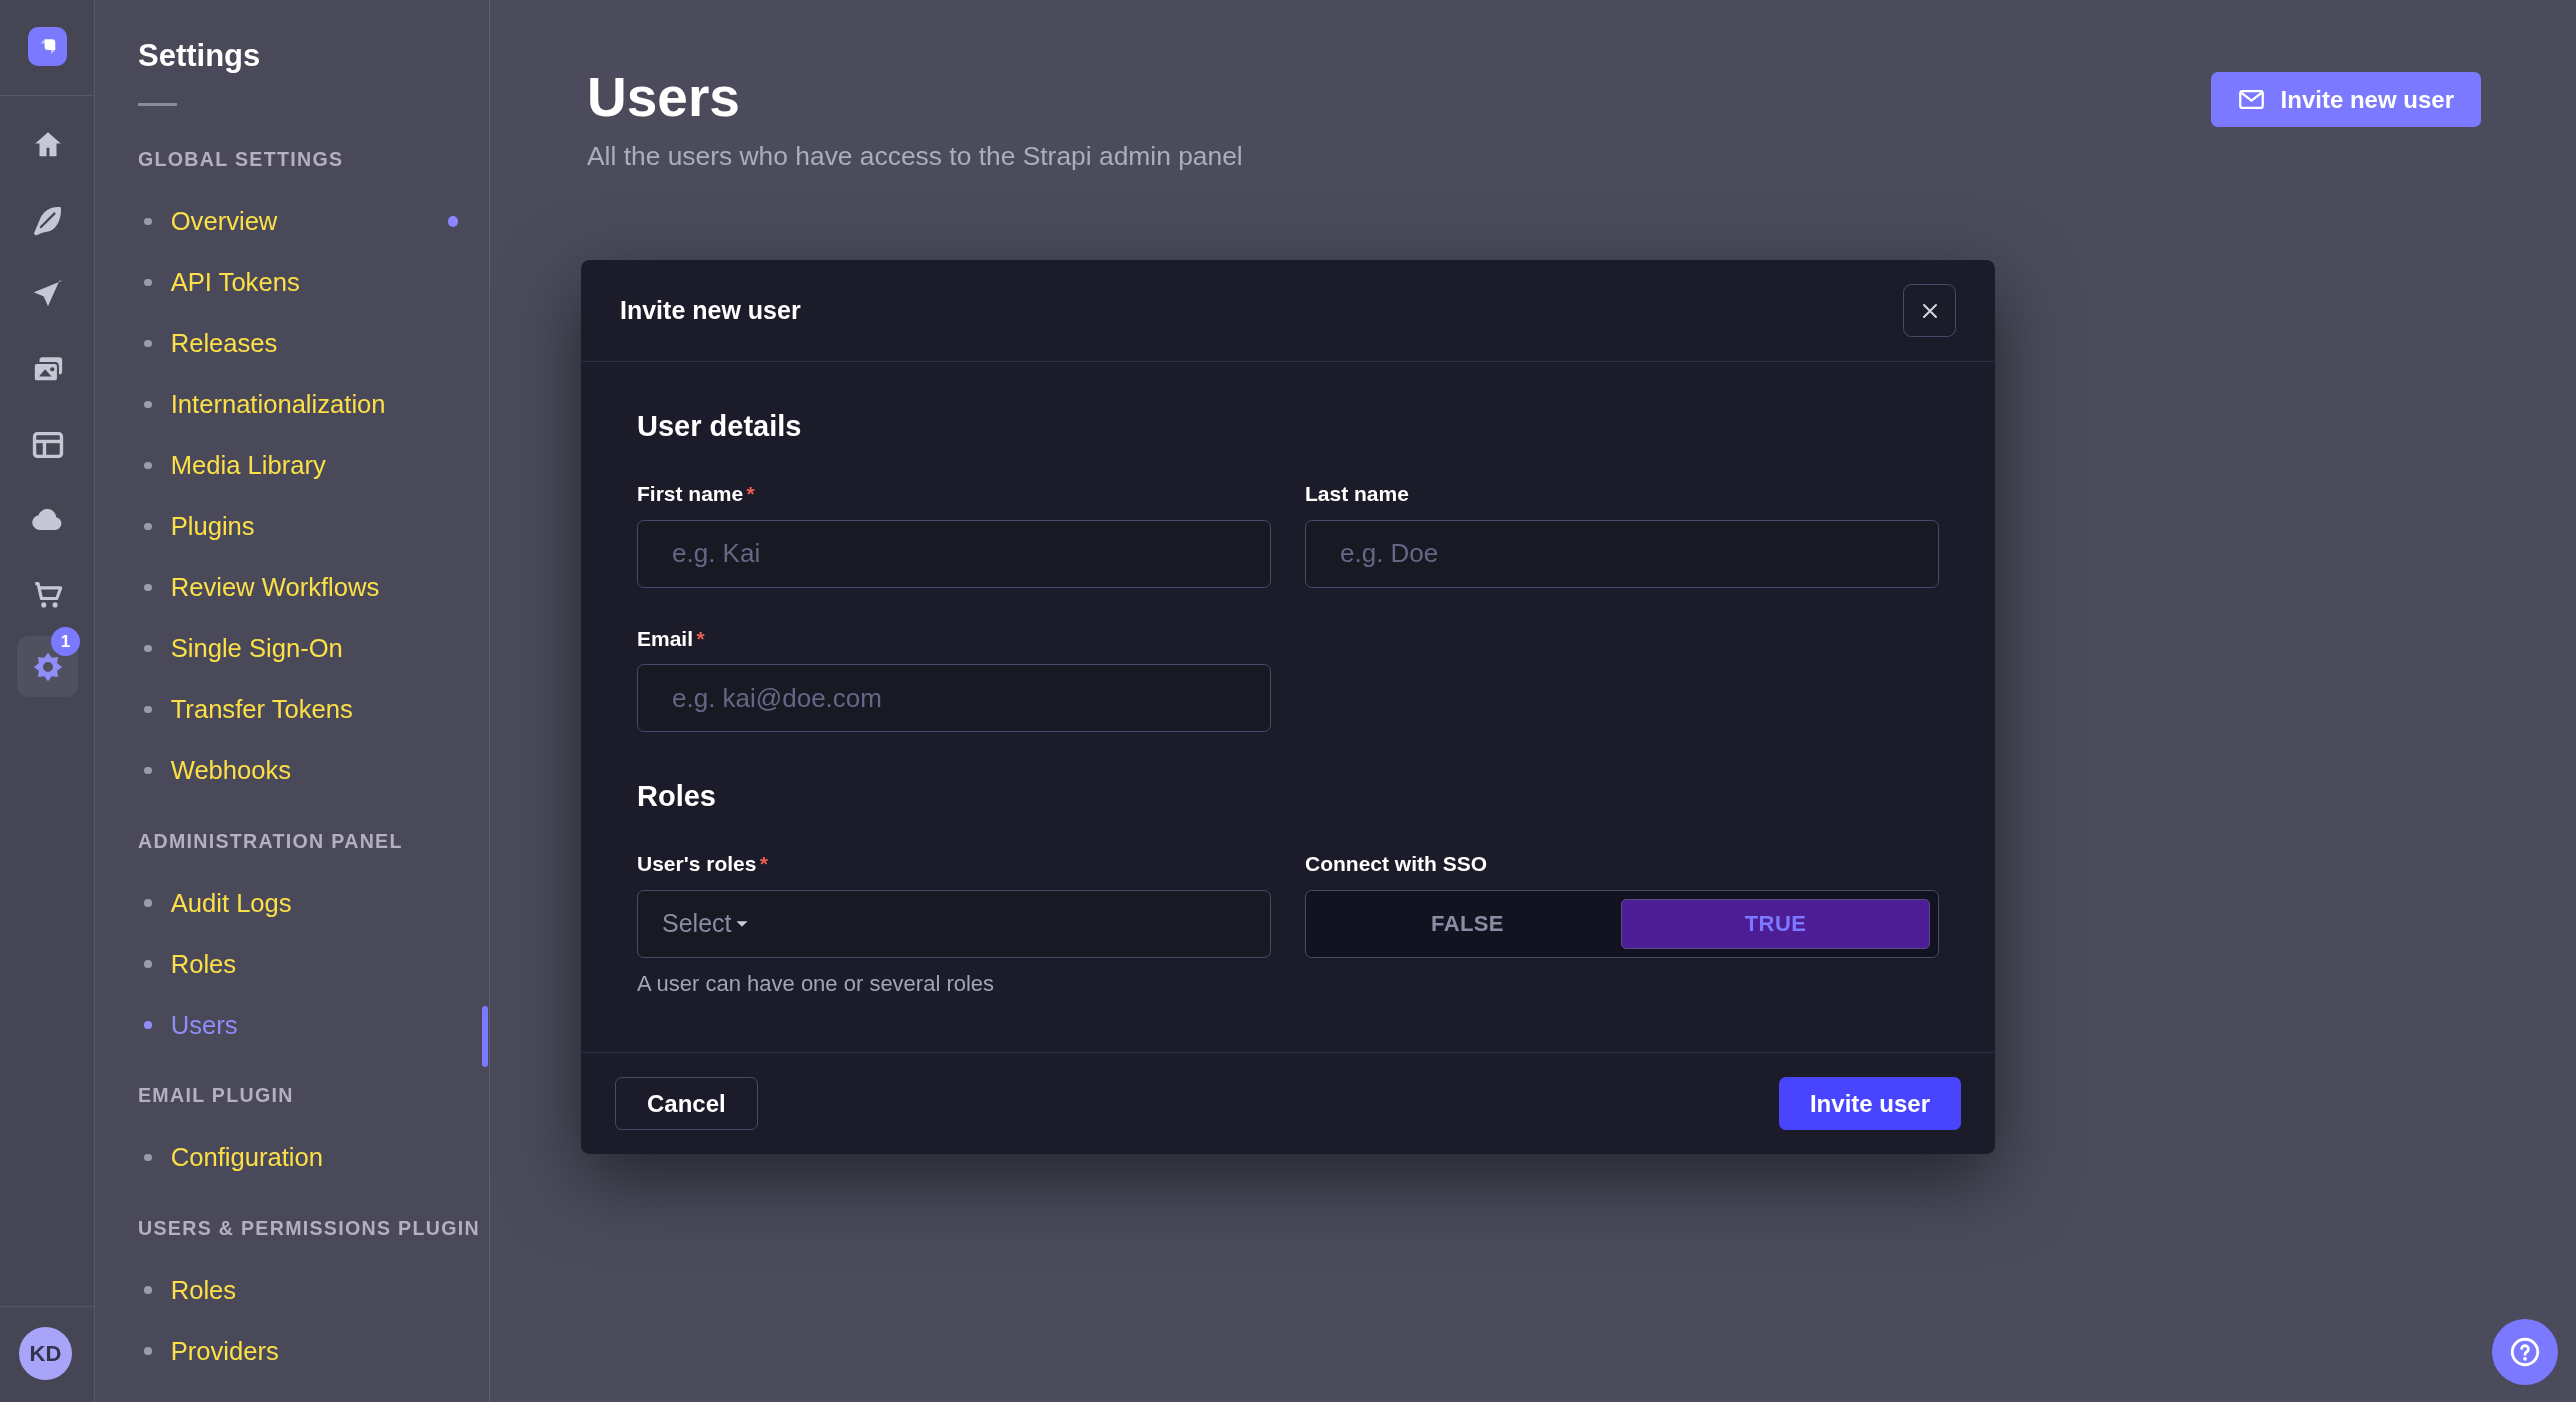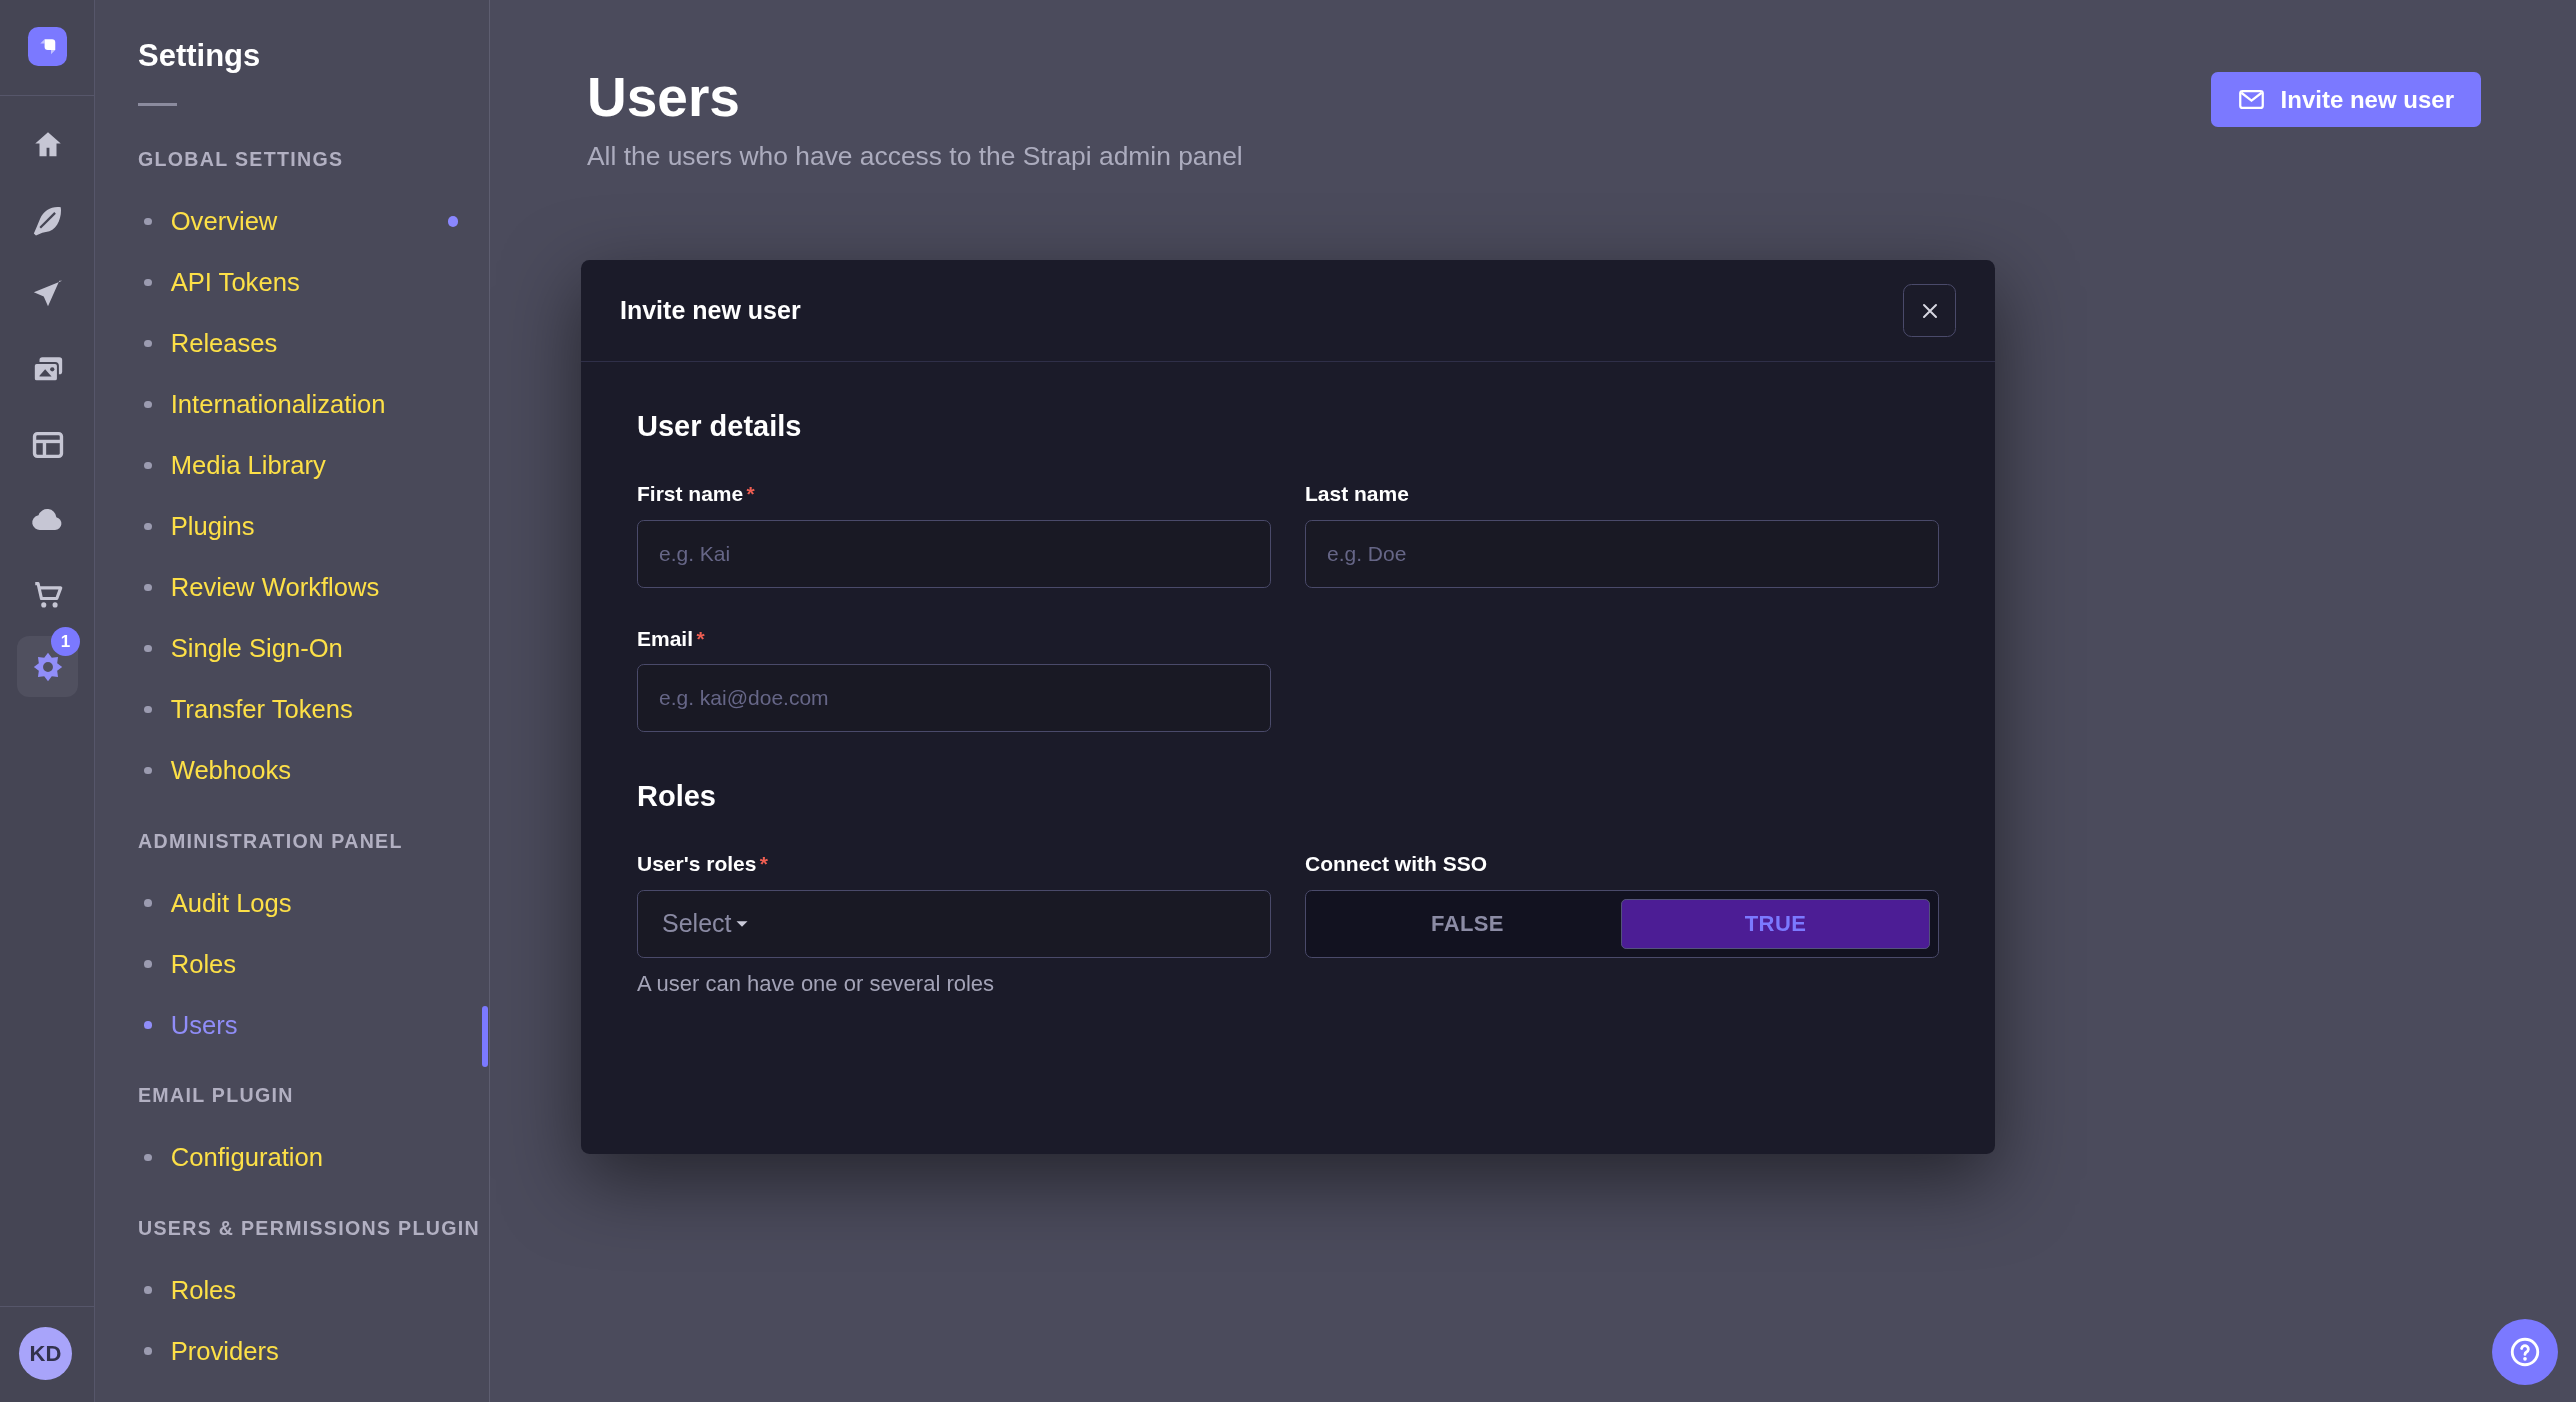--- a/index.html
+++ b/index.html
@@ -60,21 +60,21 @@
   .modal-title { font-size:25px; font-weight:bold; color:#FFFFFF; }
   .modal-close { margin-left:auto; width:53px; height:53px; background:transparent; border:0.9px solid #4A4A6A; border-radius:8.5px; color:#D6D6E0; display:flex; align-items:center; justify-content:center; cursor:pointer; }
   .modal-close svg { width:24px; height:24px; }
   .modal-body { padding:0 56px; }
   .section-heading { margin-top:48px; font-size:29px; font-weight:bold; color:#FFFFFF; }
   .form-grid { display:flex; gap:34px; margin-top:39px; }
   .field { flex:1; min-width:0; }
   .field.half { flex:0 0 634px; }
   .field-label { font-size:21px; font-weight:bold; color:#FFFFFF; margin-bottom:13.6px; }
   .req { color:#EE5E52; margin-left:3.4px; }
-  .text-input { width:100%; height:68px; background:#191924; border:0.9px solid #4A4A6A; border-radius:6.8px; padding:0 21px; font-size:21px; color:#E6E6F0; font-family:inherit; outline:none; }
+  .text-input { width:100%; height:68px; background:#191924; border:0.9px solid #4A4A6A; border-radius:6.8px; padding:0 34px; font-size:26px; color:#E6E6F0; font-family:inherit; outline:none; }
   .text-input::placeholder { color:#666687; }
   .select-box { width:100%; height:68px; background:#191924; border:0.9px solid #4A4A6A; border-radius:6.8px; padding:0 24px; display:flex; align-items:center; justify-content:flex-start; cursor:pointer; }
   .select-placeholder { font-size:25px; color:#8A8AA3; }
   .select-box svg { width:22px; height:22px; color:#CACAD8; }
   .field-hint { margin-top:13.6px; font-size:22px; color:#A3A3B7; }
   .toggle { height:68px; background:#121220; border:0.9px solid #4A4A6A; border-radius:6.8px; display:flex; padding:8px; }
   .toggle-seg { flex:1; display:flex; align-items:center; justify-content:center; font-size:22px; font-weight:bold; letter-spacing:0.4px; cursor:pointer; }
   .toggle-seg.off { color:#8C8CA5; }
   .toggle-seg.on { color:#7B79FF; border:0.9px solid #53537A; border-radius:5.1px; background:#4c1d95; }
   .modal-footer { position:absolute; left:0; right:0; bottom:0; height:102px; border-top:0.9px solid #2F2F48; display:flex; align-items:center; padding:0 34px; }
@@ -337,20 +337,24 @@
           <span>Connect with SSO</span>
         </div>
         <div class="toggle">
           <div class="toggle-seg off">FALSE</div>
           <div class="toggle-seg on">TRUE</div>
         </div>
       </div>
     </div>
   </div>
 
+  <footer class="modal-footer">
+    <button class="btn-cancel">Cancel</button>
+    <button class="btn-submit">Invite user</button>
+  </footer>
 </section>
 
 <button class="help-fab">
   <svg viewBox="0 0 24 24">
     <circle cx="12" cy="12" r="9" stroke="#FFFFFF" stroke-width="2" fill="none"></circle>
     <path d="M9.6 9.5a2.4 2.4 0 1 1 3.4 2.6c-.7.35-1 .8-1 1.6" stroke="#FFFFFF" stroke-width="2" fill="none" stroke-linecap="round"></path>
     <circle cx="12" cy="16.8" r="1.3" fill="#FFFFFF"></circle>
   </svg>
 </button>
 

